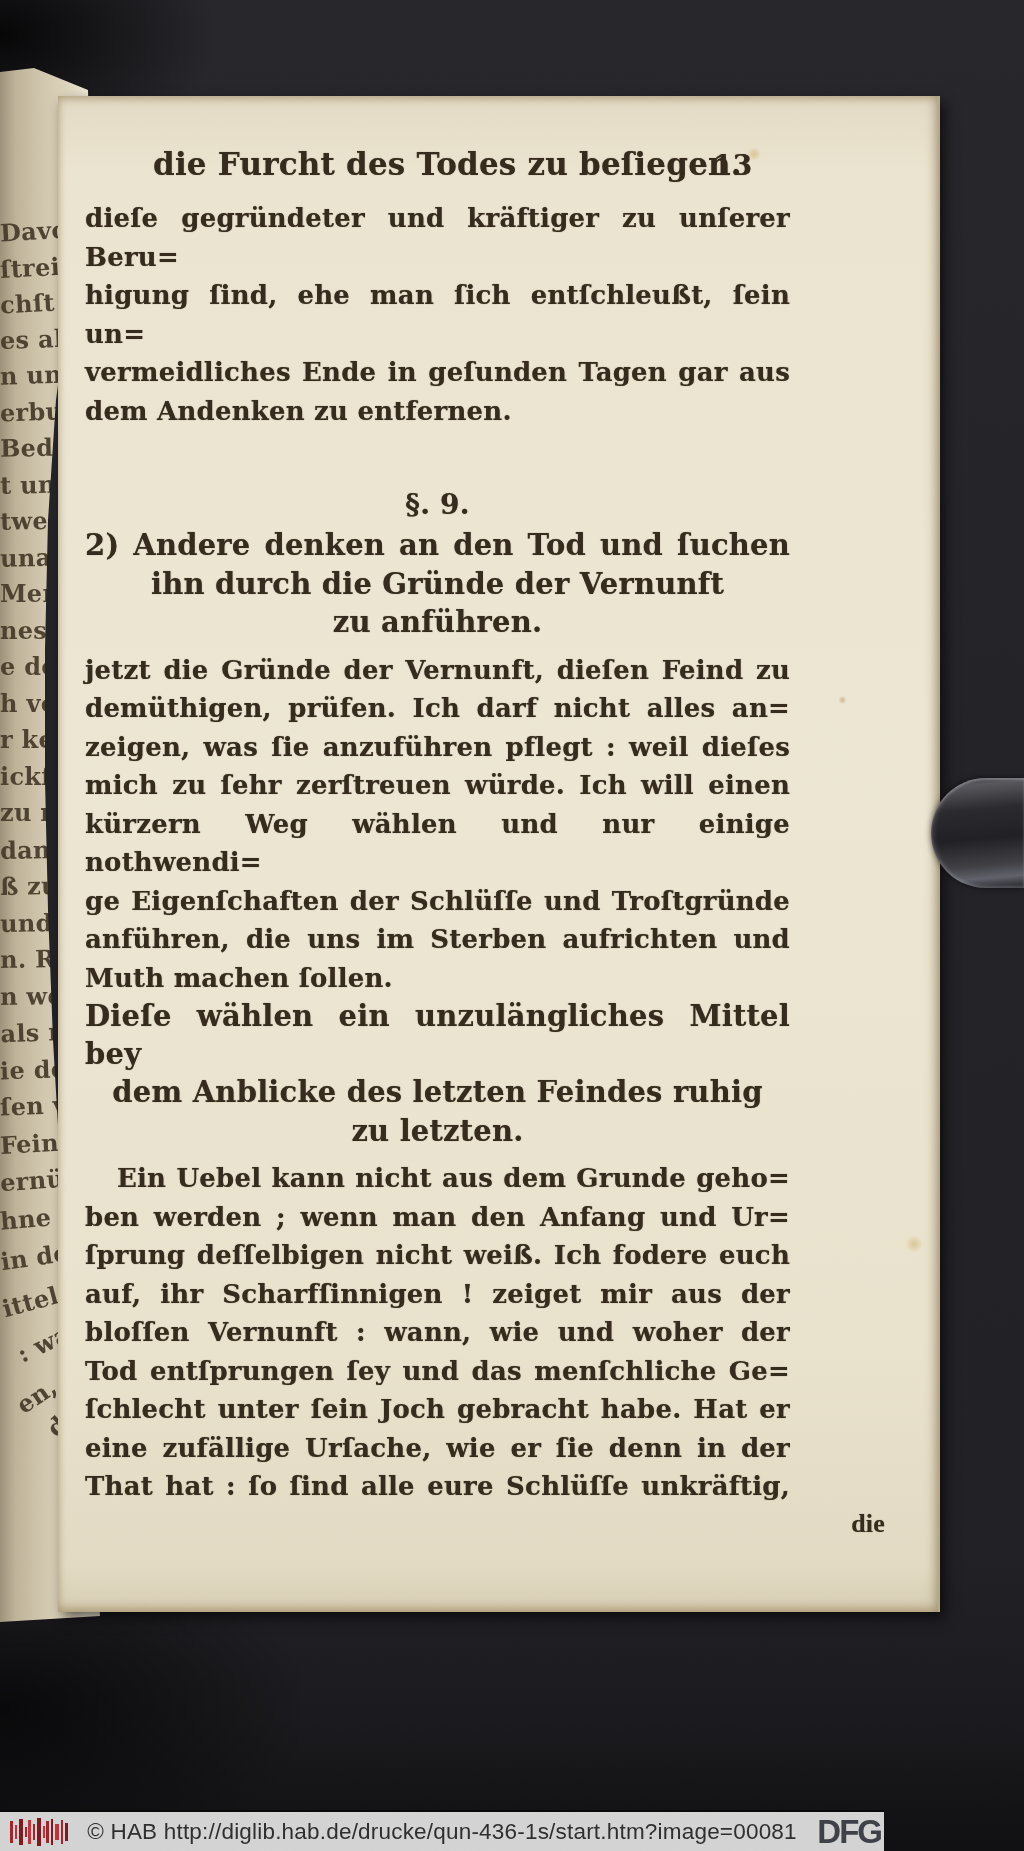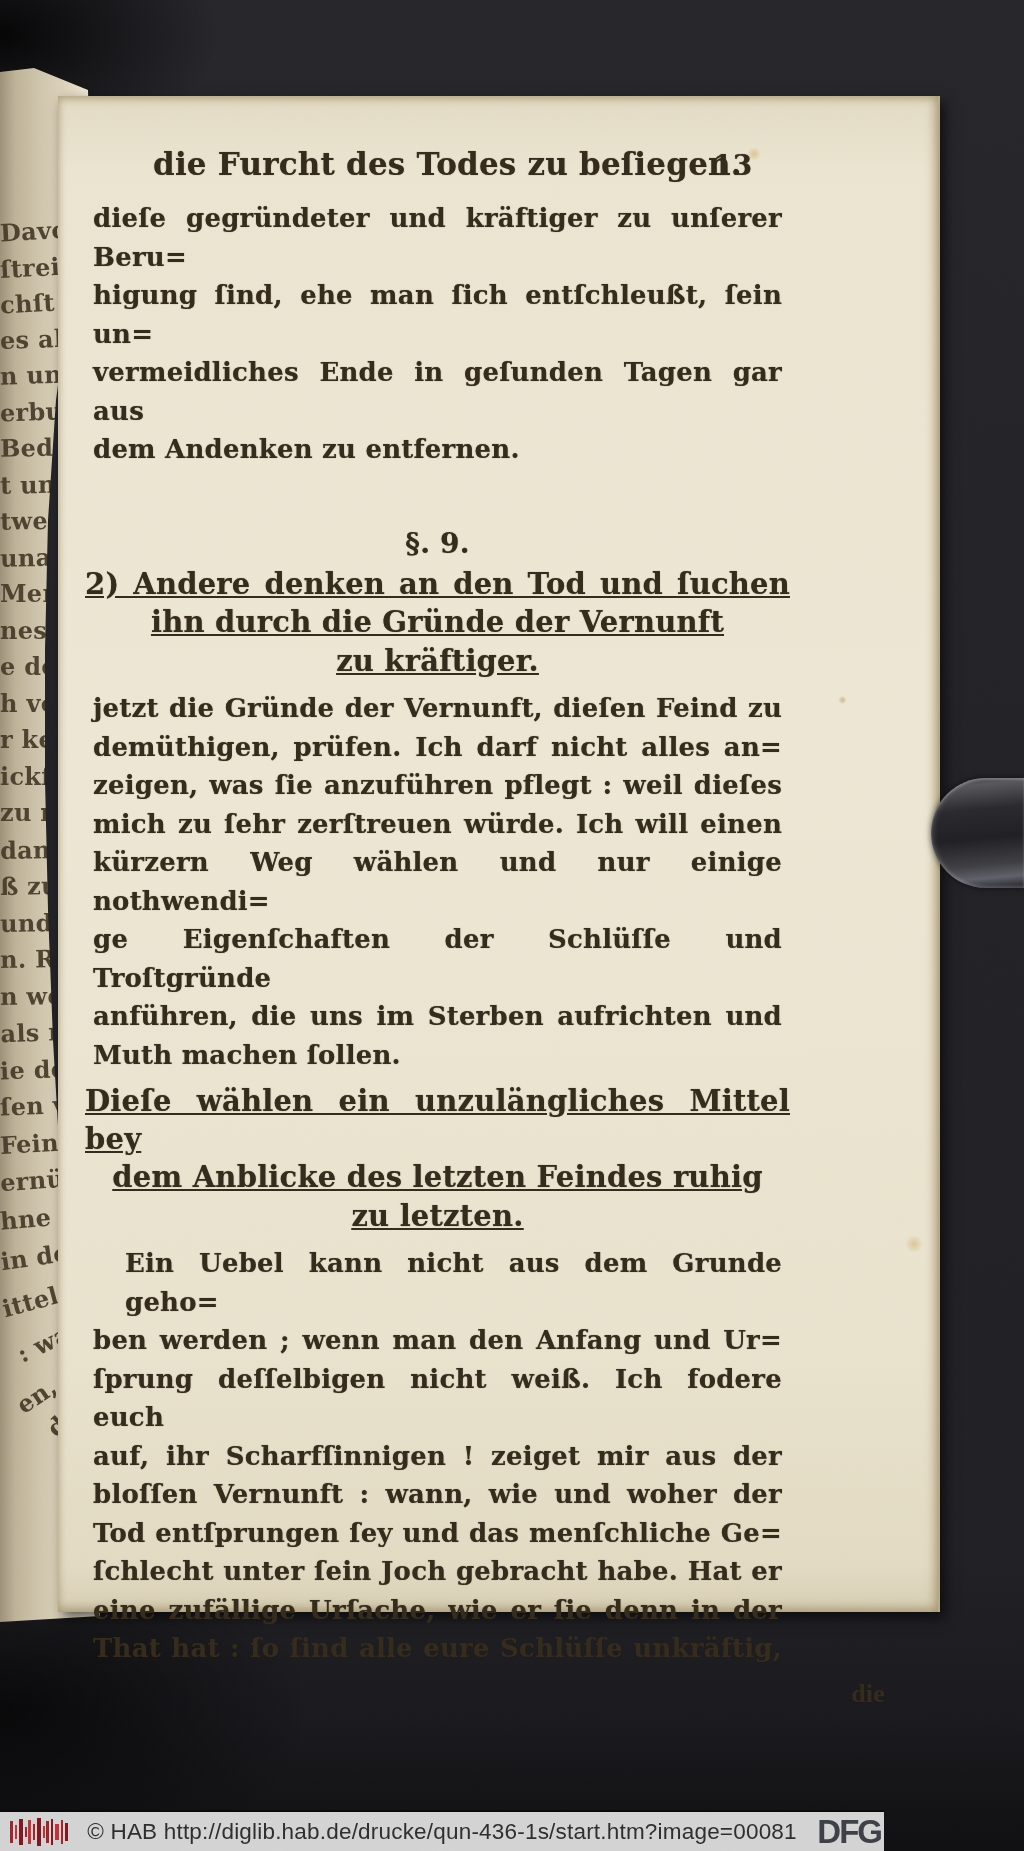--- a/index.html
+++ b/index.html
@@ -45,25 +45,25 @@
     position:absolute; left:27px; top:0; width:705px; padding-top:50px;
     color:var(--ink); font-weight:bold; letter-spacing:.2px;
     text-shadow:0 0 1px rgba(45,34,16,.55);
   }
   .page-head{position:relative; margin-left:68px; margin-bottom:17px;
     font-size:31px; line-height:36px; white-space:nowrap;}
   .page-num{position:absolute; left:560px; top:2px; font-size:28px;}
   .tline{font-size:26px; line-height:38.5px; min-height:38.5px;}
   .tline.just{text-align:justify; text-align-last:justify;}
   .tline.indent{padding-left:32px;}
-  .block.para{margin:8px;}
+  .block.para{margin:0;}
   .block.section-mark{margin-top:56px; margin-bottom:2px; text-align:center;
     font-size:28px; line-height:38px;}
   .block.heading{margin-bottom:9px;}
-  .block.heading .tline{font-size:29px; line-height:38px;text-decoration:underline;}
+  .block.heading .tline{font-size:29px; line-height:38px;}
   .block.heading .tline.center{text-align:center;}
   .block.catchword{text-align:right; margin-right:-95px; font-size:26px; line-height:36px;font-family:Liberation Serif, serif;}
 
   .speck{position:absolute; border-radius:50%;}
 
   
   .clip{
     position:absolute; left:931px; top:778px; width:93px; height:110px;
     border-radius:60px 0 0 60px;
     background:linear-gradient(175deg,#3b3b40 0%,#57575c 9%,#2a2a2e 30%,#202024 55%,#3f3f44 78%,#60606a 89%,#1e1e22 100%);
@@ -148,21 +148,21 @@
           <div class="block para">
             <div class="tline just">dieſe gegründeter und kräftiger zu unſerer Beru=</div>
             <div class="tline just">higung ſind, ehe man ſich entſchleußt, ſein un=</div>
             <div class="tline just">vermeidliches Ende in geſunden Tagen gar aus</div>
             <div class="tline">dem Andenken zu entfernen.</div>
           </div>
           <div class="block section-mark">§. 9.</div>
           <div class="block heading">
             <div class="tline just">2) Andere denken an den Tod und ſuchen</div>
             <div class="tline center">ihn durch die Gründe der Vernunft</div>
-            <div class="tline center">zu kräftiger.</div>
+            <div class="tline center">zu anführen.</div>
           </div>
           <div class="block para">
             <div class="tline just">jetzt die Gründe der Vernunft, dieſen Feind zu</div>
             <div class="tline just">demüthigen, prüfen. Ich darf nicht alles an=</div>
             <div class="tline just">zeigen, was ſie anzuführen pflegt : weil dieſes</div>
             <div class="tline just">mich zu ſehr zerſtreuen würde. Ich will einen</div>
             <div class="tline just">kürzern Weg wählen und nur einige nothwendi=</div>
             <div class="tline just">ge Eigenſchaften der Schlüſſe und Troſtgründe</div>
             <div class="tline just">anführen, die uns im Sterben aufrichten und</div>
             <div class="tline">Muth machen ſollen.</div>

